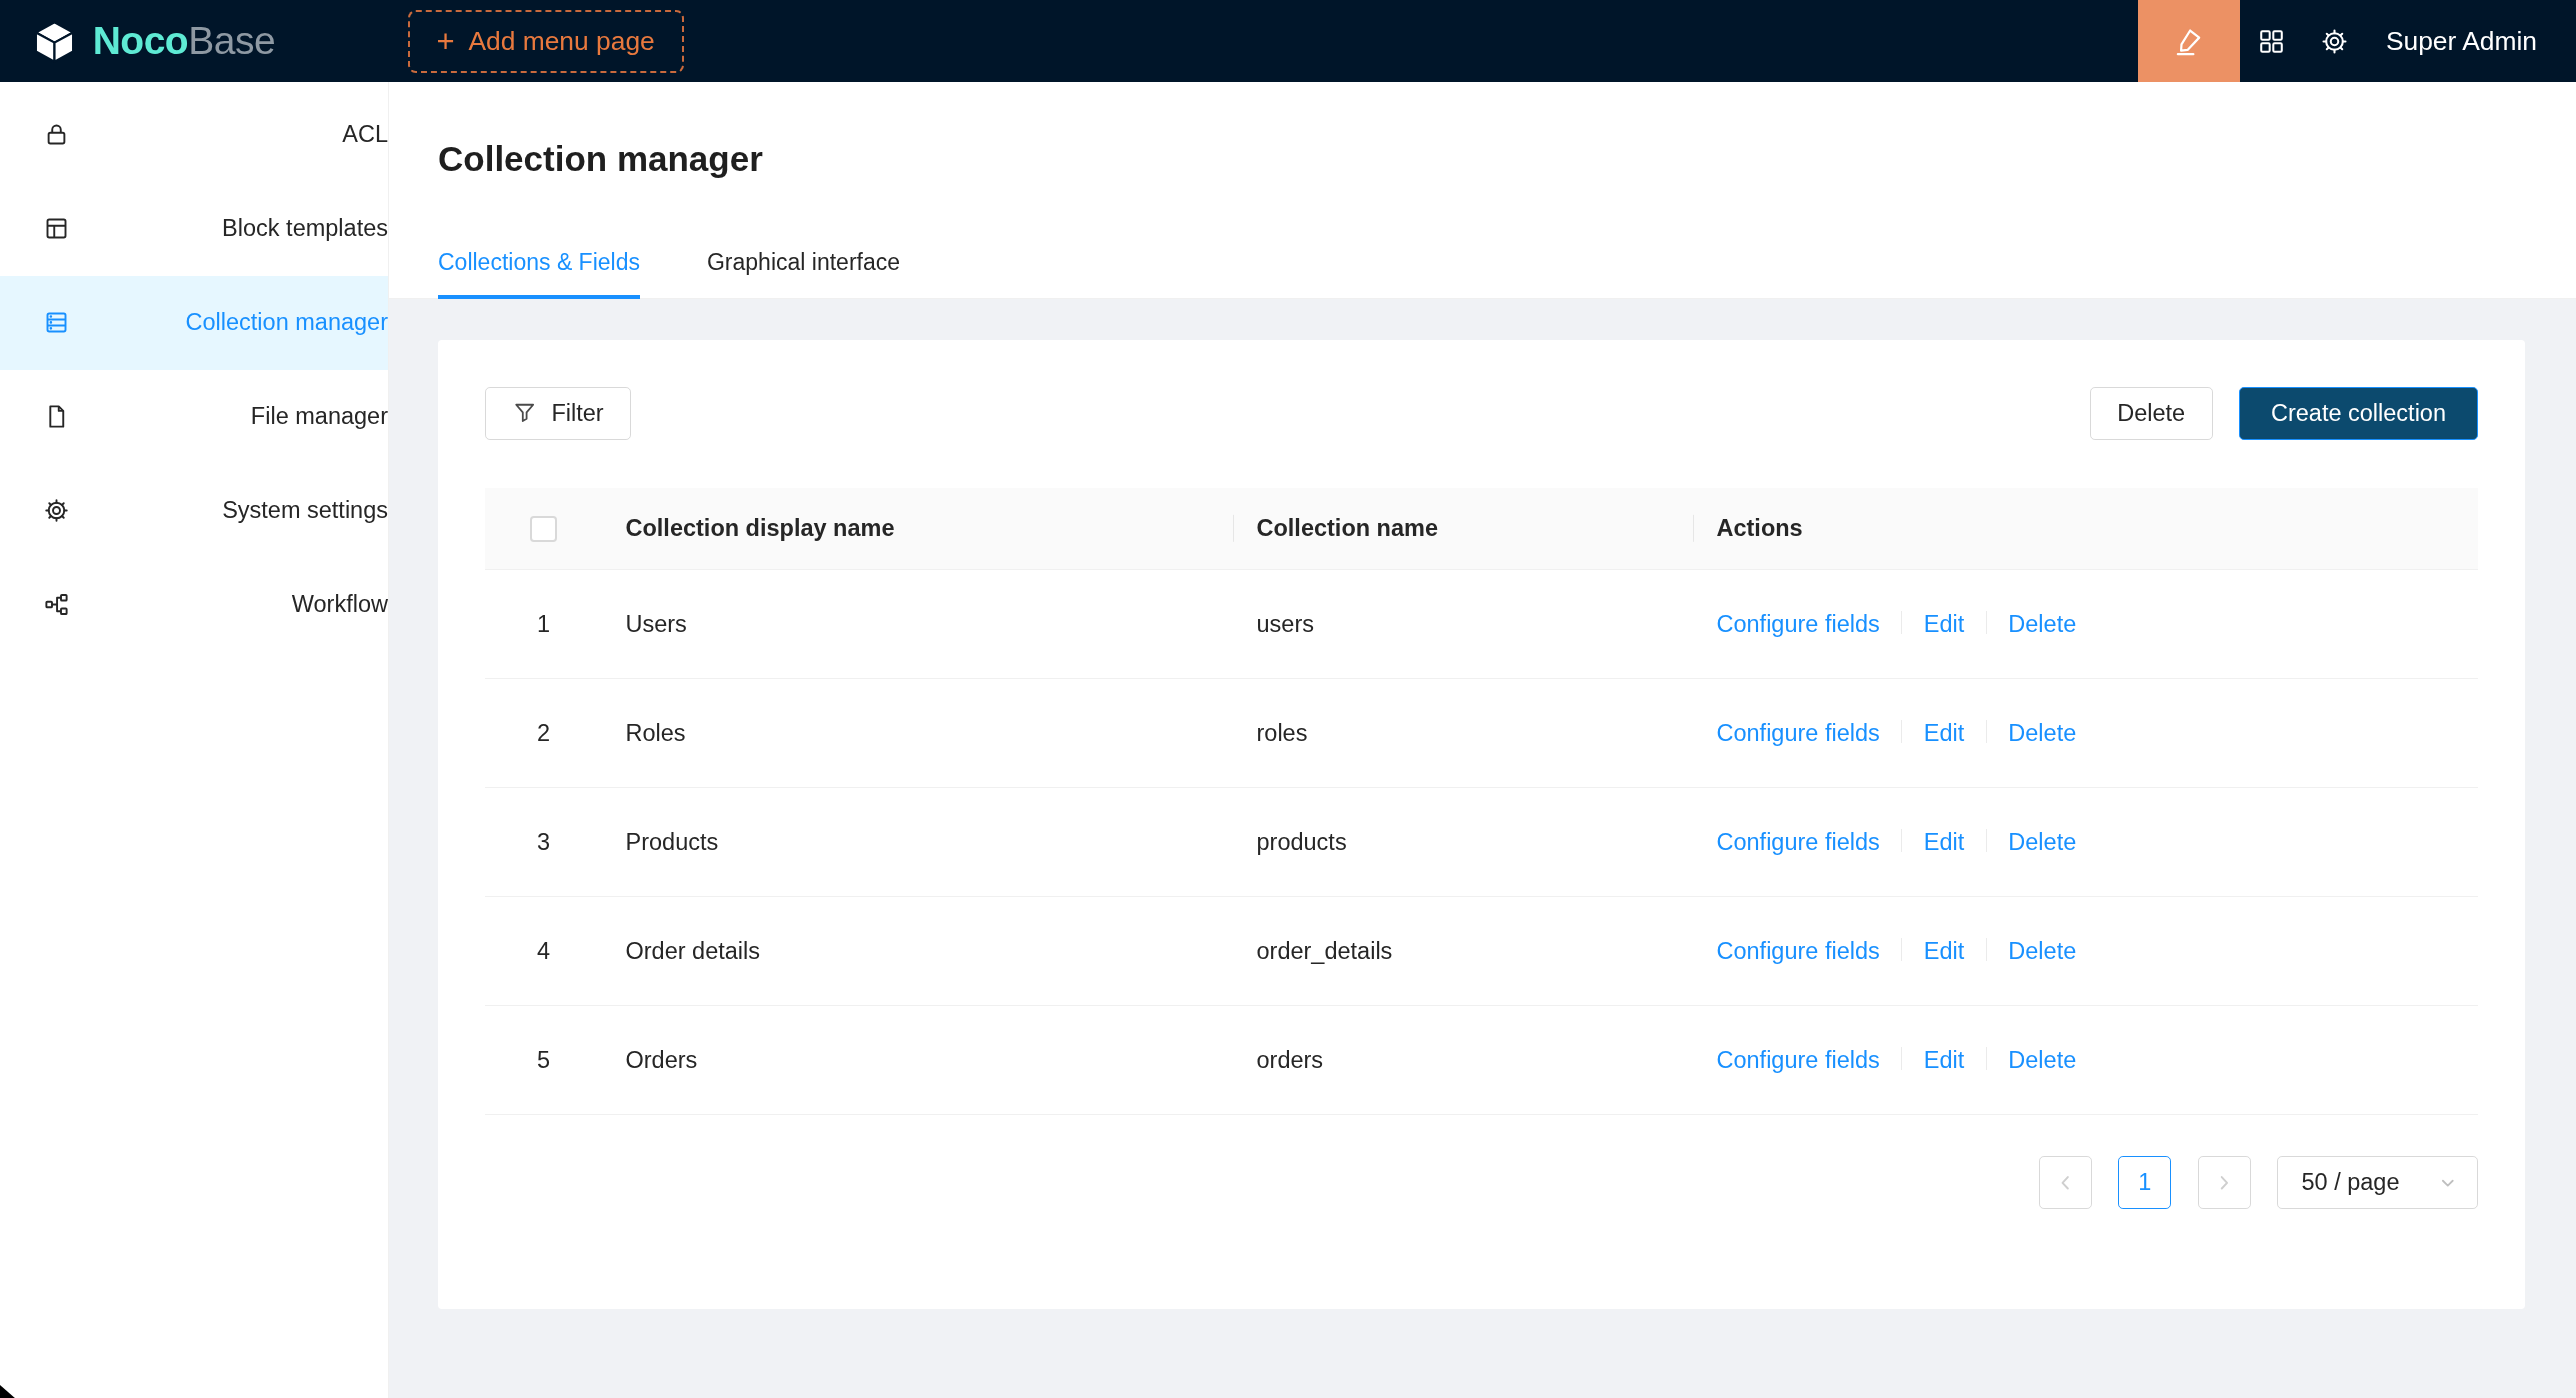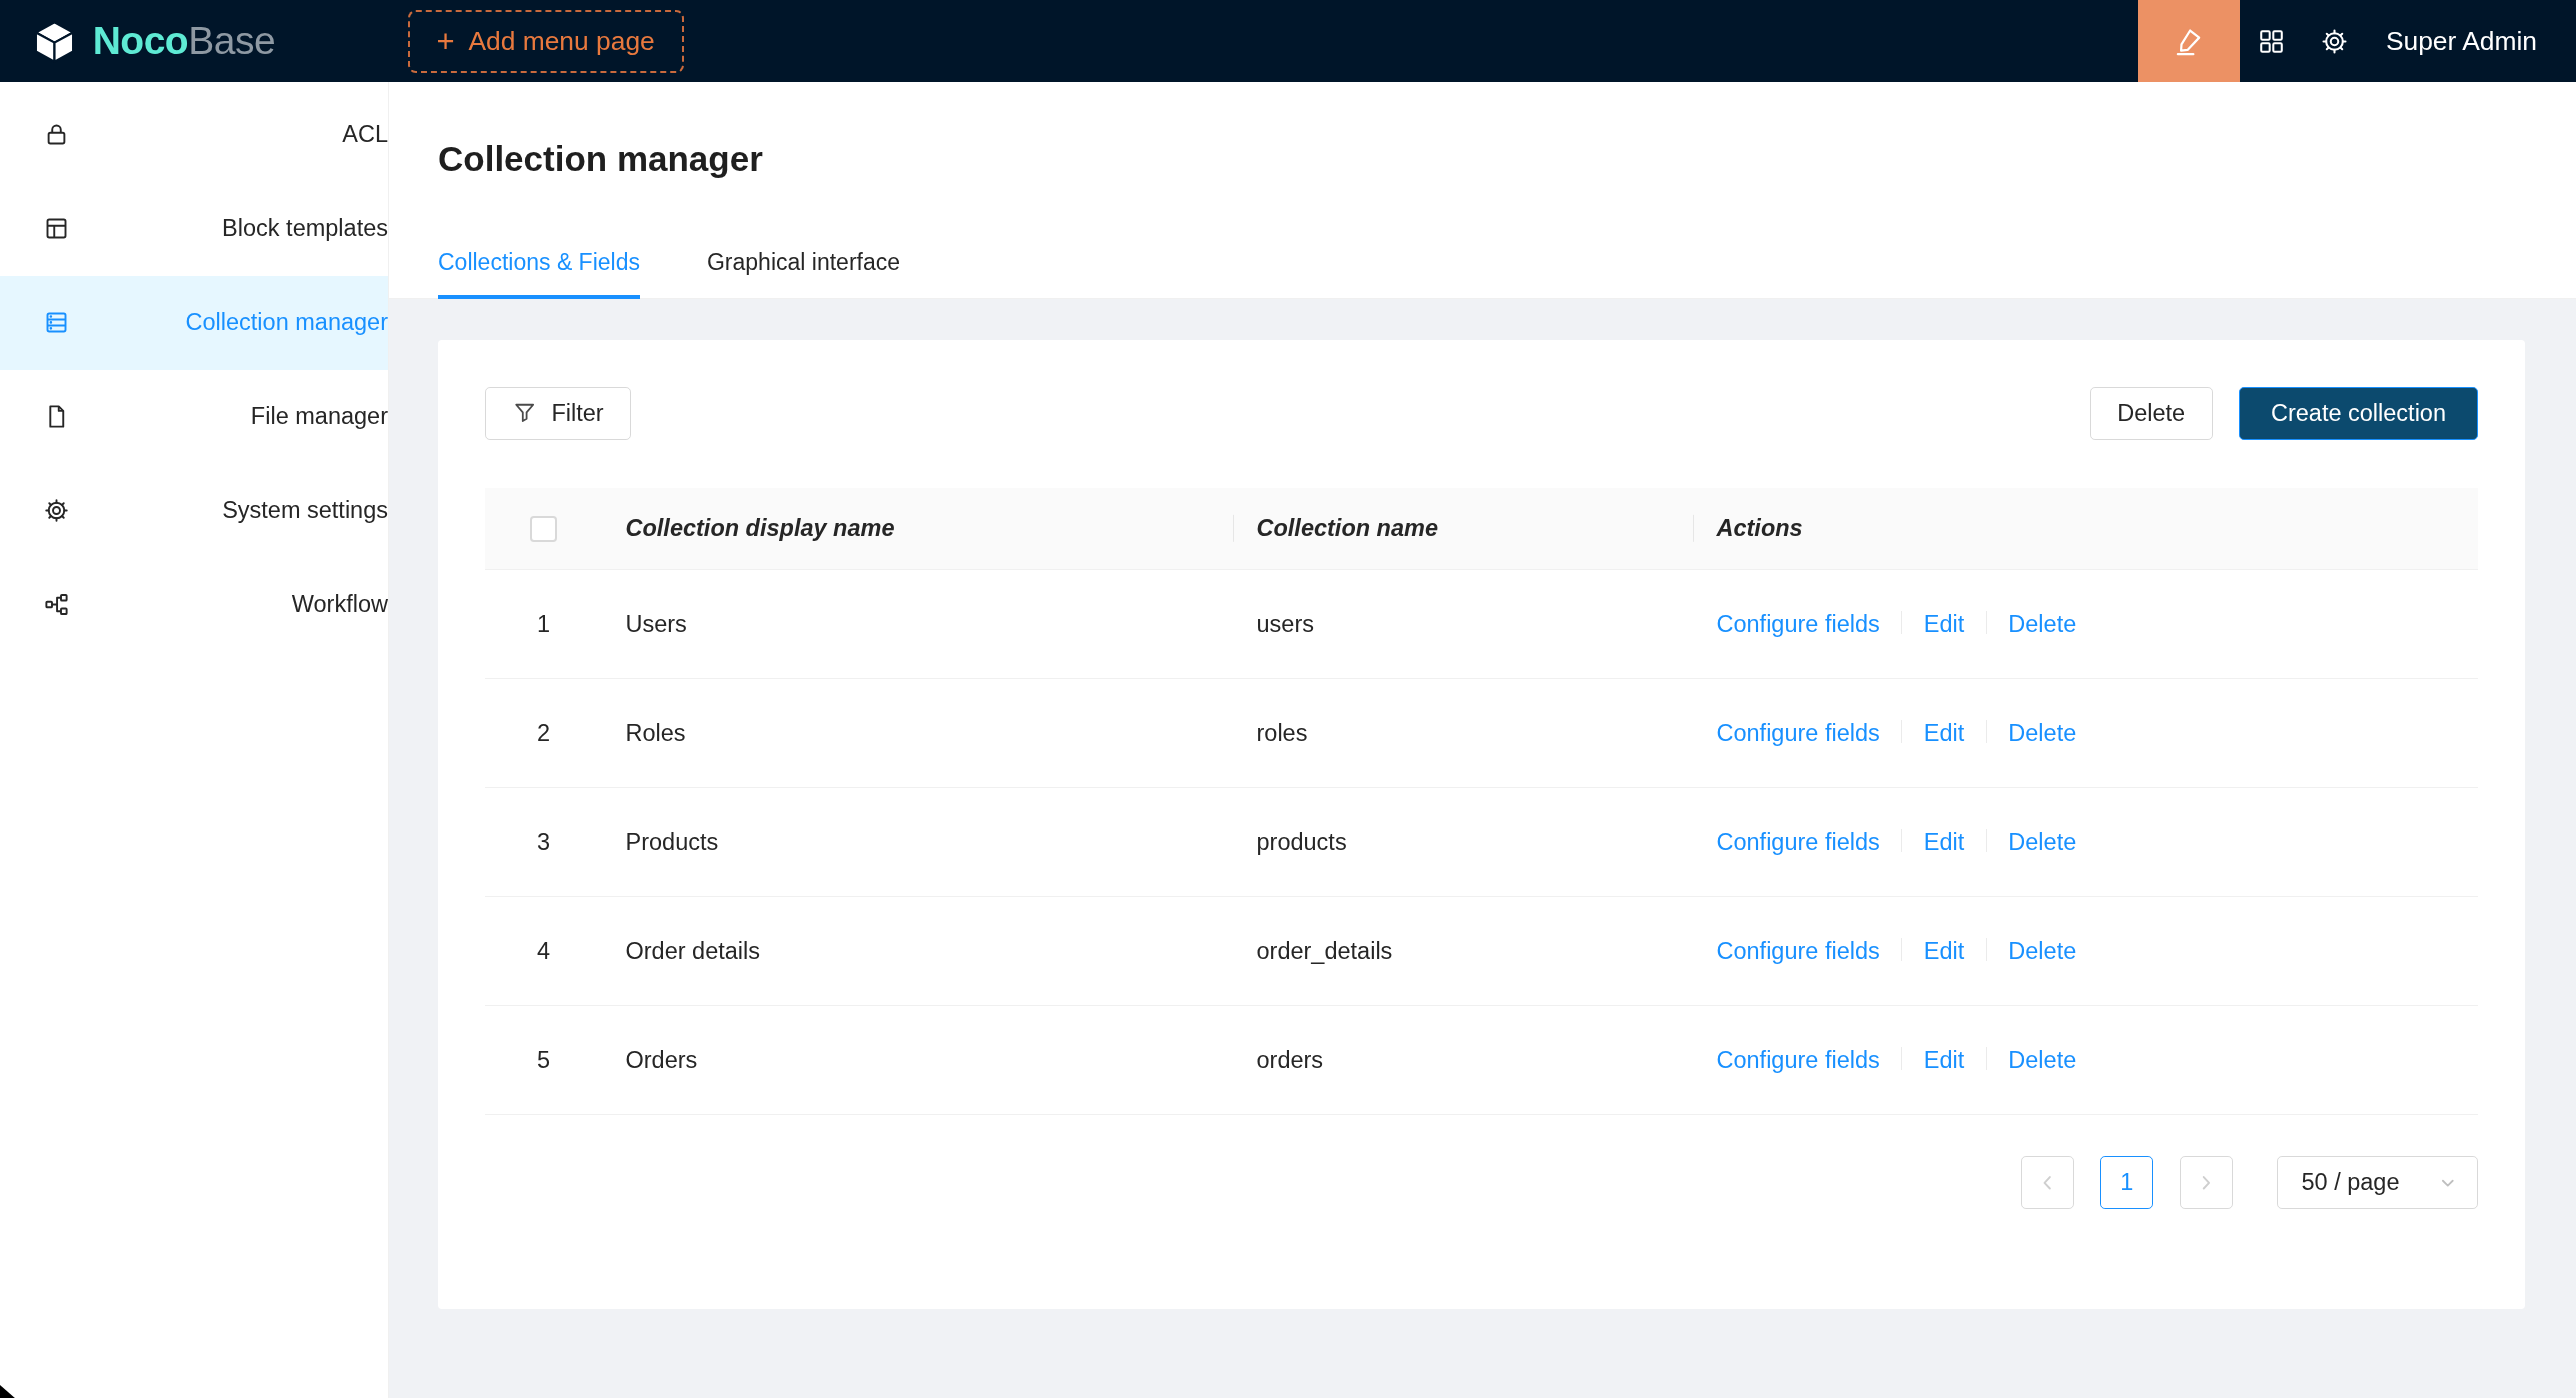--- a/index.html
+++ b/index.html
@@ -125,21 +125,20 @@
   table { width: 100%; border-collapse: collapse; margin-top: 48px; font-size: 23.5px; }
   thead th {
     background: #fafafa;
     height: 82px;
     text-align: left;
     font-weight: 600;
     color: #262626;
     border-bottom: 1px solid #f0f0f0;
     position: relative;
     padding-left: 23.5px;
-    font-style: italic;
   }
   thead th.col-check { text-align: center; padding-left: 0; }
   thead th.sep::before {
     content: ""; position: absolute; left: 0; top: 50%;
     transform: translateY(-50%);
     width: 1px; height: 26.4px; background: rgba(0,0,0,0.08);
   }
   tbody td { height: 109px; border-bottom: 1px solid #f0f0f0; padding-left: 23.5px; }
   tbody td.col-check { text-align: center; padding-left: 0; color: #262626; }
   .checkbox {
@@ -162,21 +161,21 @@
     font-size: 23.5px; cursor: pointer; color: #262626;
   }
   .page-btn.disabled { color: #cfcfcf; }
   .page-btn.disabled svg { stroke: #cfcfcf; }
   .page-btn.current { border-color: #1890ff; color: #1890ff; }
   .page-size-select {
     height: 53px; min-width: 201px;
     border: 1px solid #d9d9d9; border-radius: 4.9px; background: #fff;
     display: inline-flex; align-items: center; justify-content: space-between;
     padding: 0 19.6px 0 23.5px; gap: 15.6px;
-    font-size: 23.5px; cursor: pointer; margin-left: 18px;
+    font-size: 23.5px; cursor: pointer; margin-left: 0;
   }
   .page-size-select svg { width: 19.6px; height: 19.6px; stroke: #bfbfbf; }
 
   .cursor-artifact {
     position: absolute; left: 0; bottom: 0;
     width: 0; height: 0;
     border-bottom: 14.7px solid #000;
     border-right: 16.6px solid transparent;
   }
 </style>

